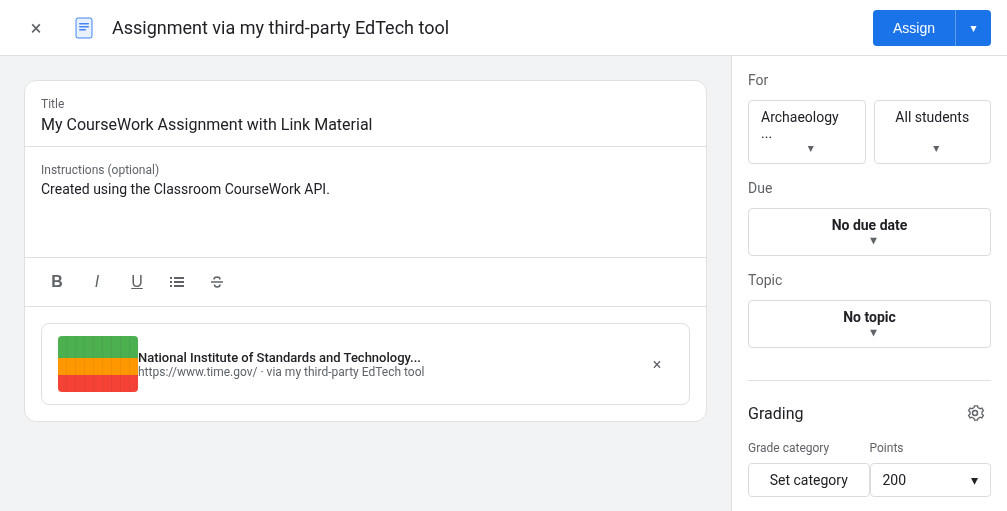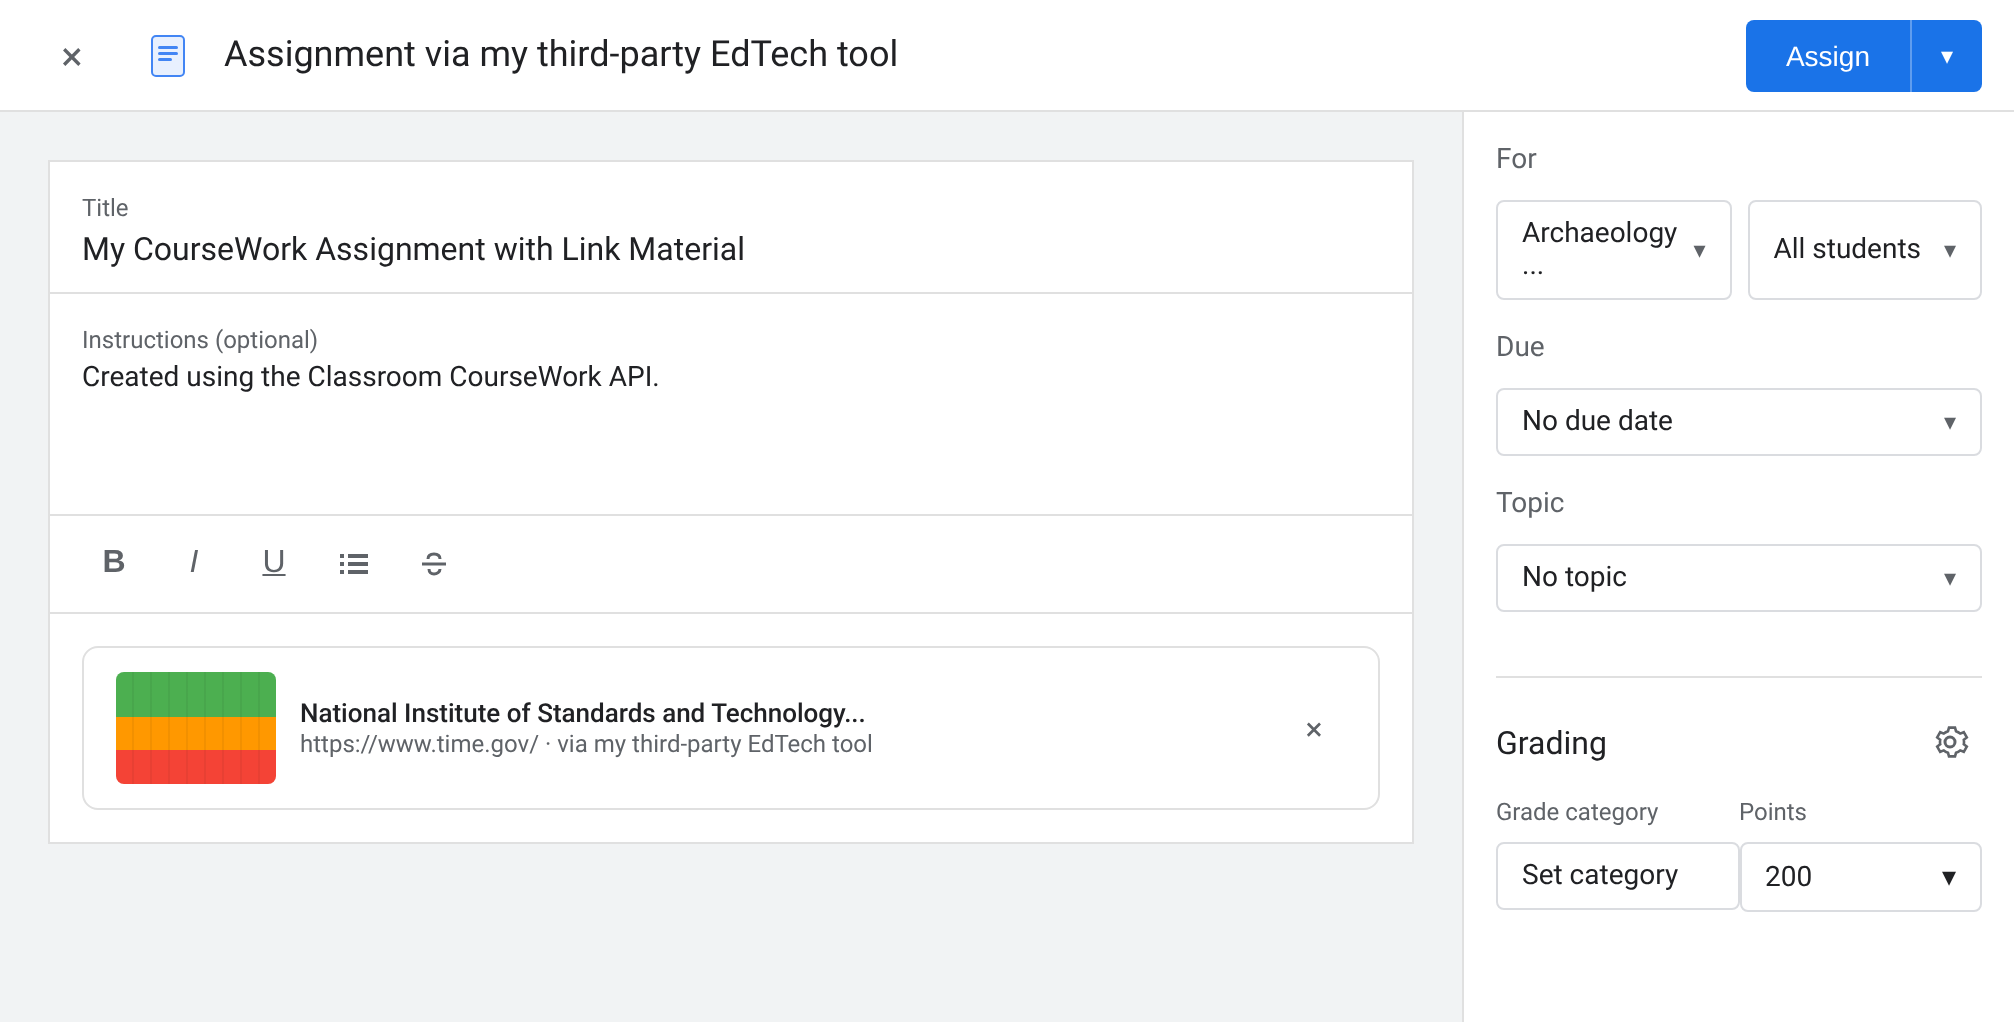--- a/index.html
+++ b/index.html
@@ -92,21 +92,21 @@
     
     .left-panel {
       flex: 1;
       padding: 24px 24px 24px 24px;
       overflow-y: auto;
       background: #f1f3f4;
     }
 
     .card {
       background: #fff;
-      border-radius: 0;
+      border-radius: 12px;
       border: 1px solid #e0e0e0;
       padding: 0;
       margin-bottom: 16px;
     }
 
     
     .title-section {
       padding: 16px 16px 0 16px;
       border-bottom: 1px solid #e0e0e0;
     }
@@ -154,21 +154,20 @@
       color: #5f6368;
       font-size: 16px;
       border: none;
       background: none;
     }
 
     
     .attachment {
       display: flex;
       align-items: center;
-      gap: 12px;
       padding: 12px 16px;
       margin: 16px;
       border: 1px solid #e0e0e0;
       border-radius: 8px;
     }
     .attachment-thumbnail {
       width: 80px;
       height: 56px;
       border-radius: 4px;
       overflow: hidden;
@@ -252,20 +251,21 @@
       display: flex;
       align-items: center;
       justify-content: space-between;
       border: 1px solid #dadce0;
       border-radius: 4px;
       padding: 8px 12px;
       cursor: pointer;
       background: #fff;
       font-size: 14px;
       color: #202124;
+      flex-direction: column;
     }
     .select-field .chevron {
       color: #5f6368;
       font-size: 12px;
       margin-left: 8px;
     }
 
     .for-row {
       display: flex;
       gap: 8px;
@@ -326,20 +326,21 @@
       border-radius: 4px;
       padding: 8px 12px;
       cursor: pointer;
       background: #fff;
       font-size: 14px;
       color: #202124;
     }
 
     .full-select {
       width: 100%;
+      font-weight: bold;
     }
 
     .topic-section {
       margin-bottom: 0;
     }
 
     .bold-format { font-weight: bold; }
     .italic-format { font-style: italic; }
     .underline-format { text-decoration: underline; }
   </style>

